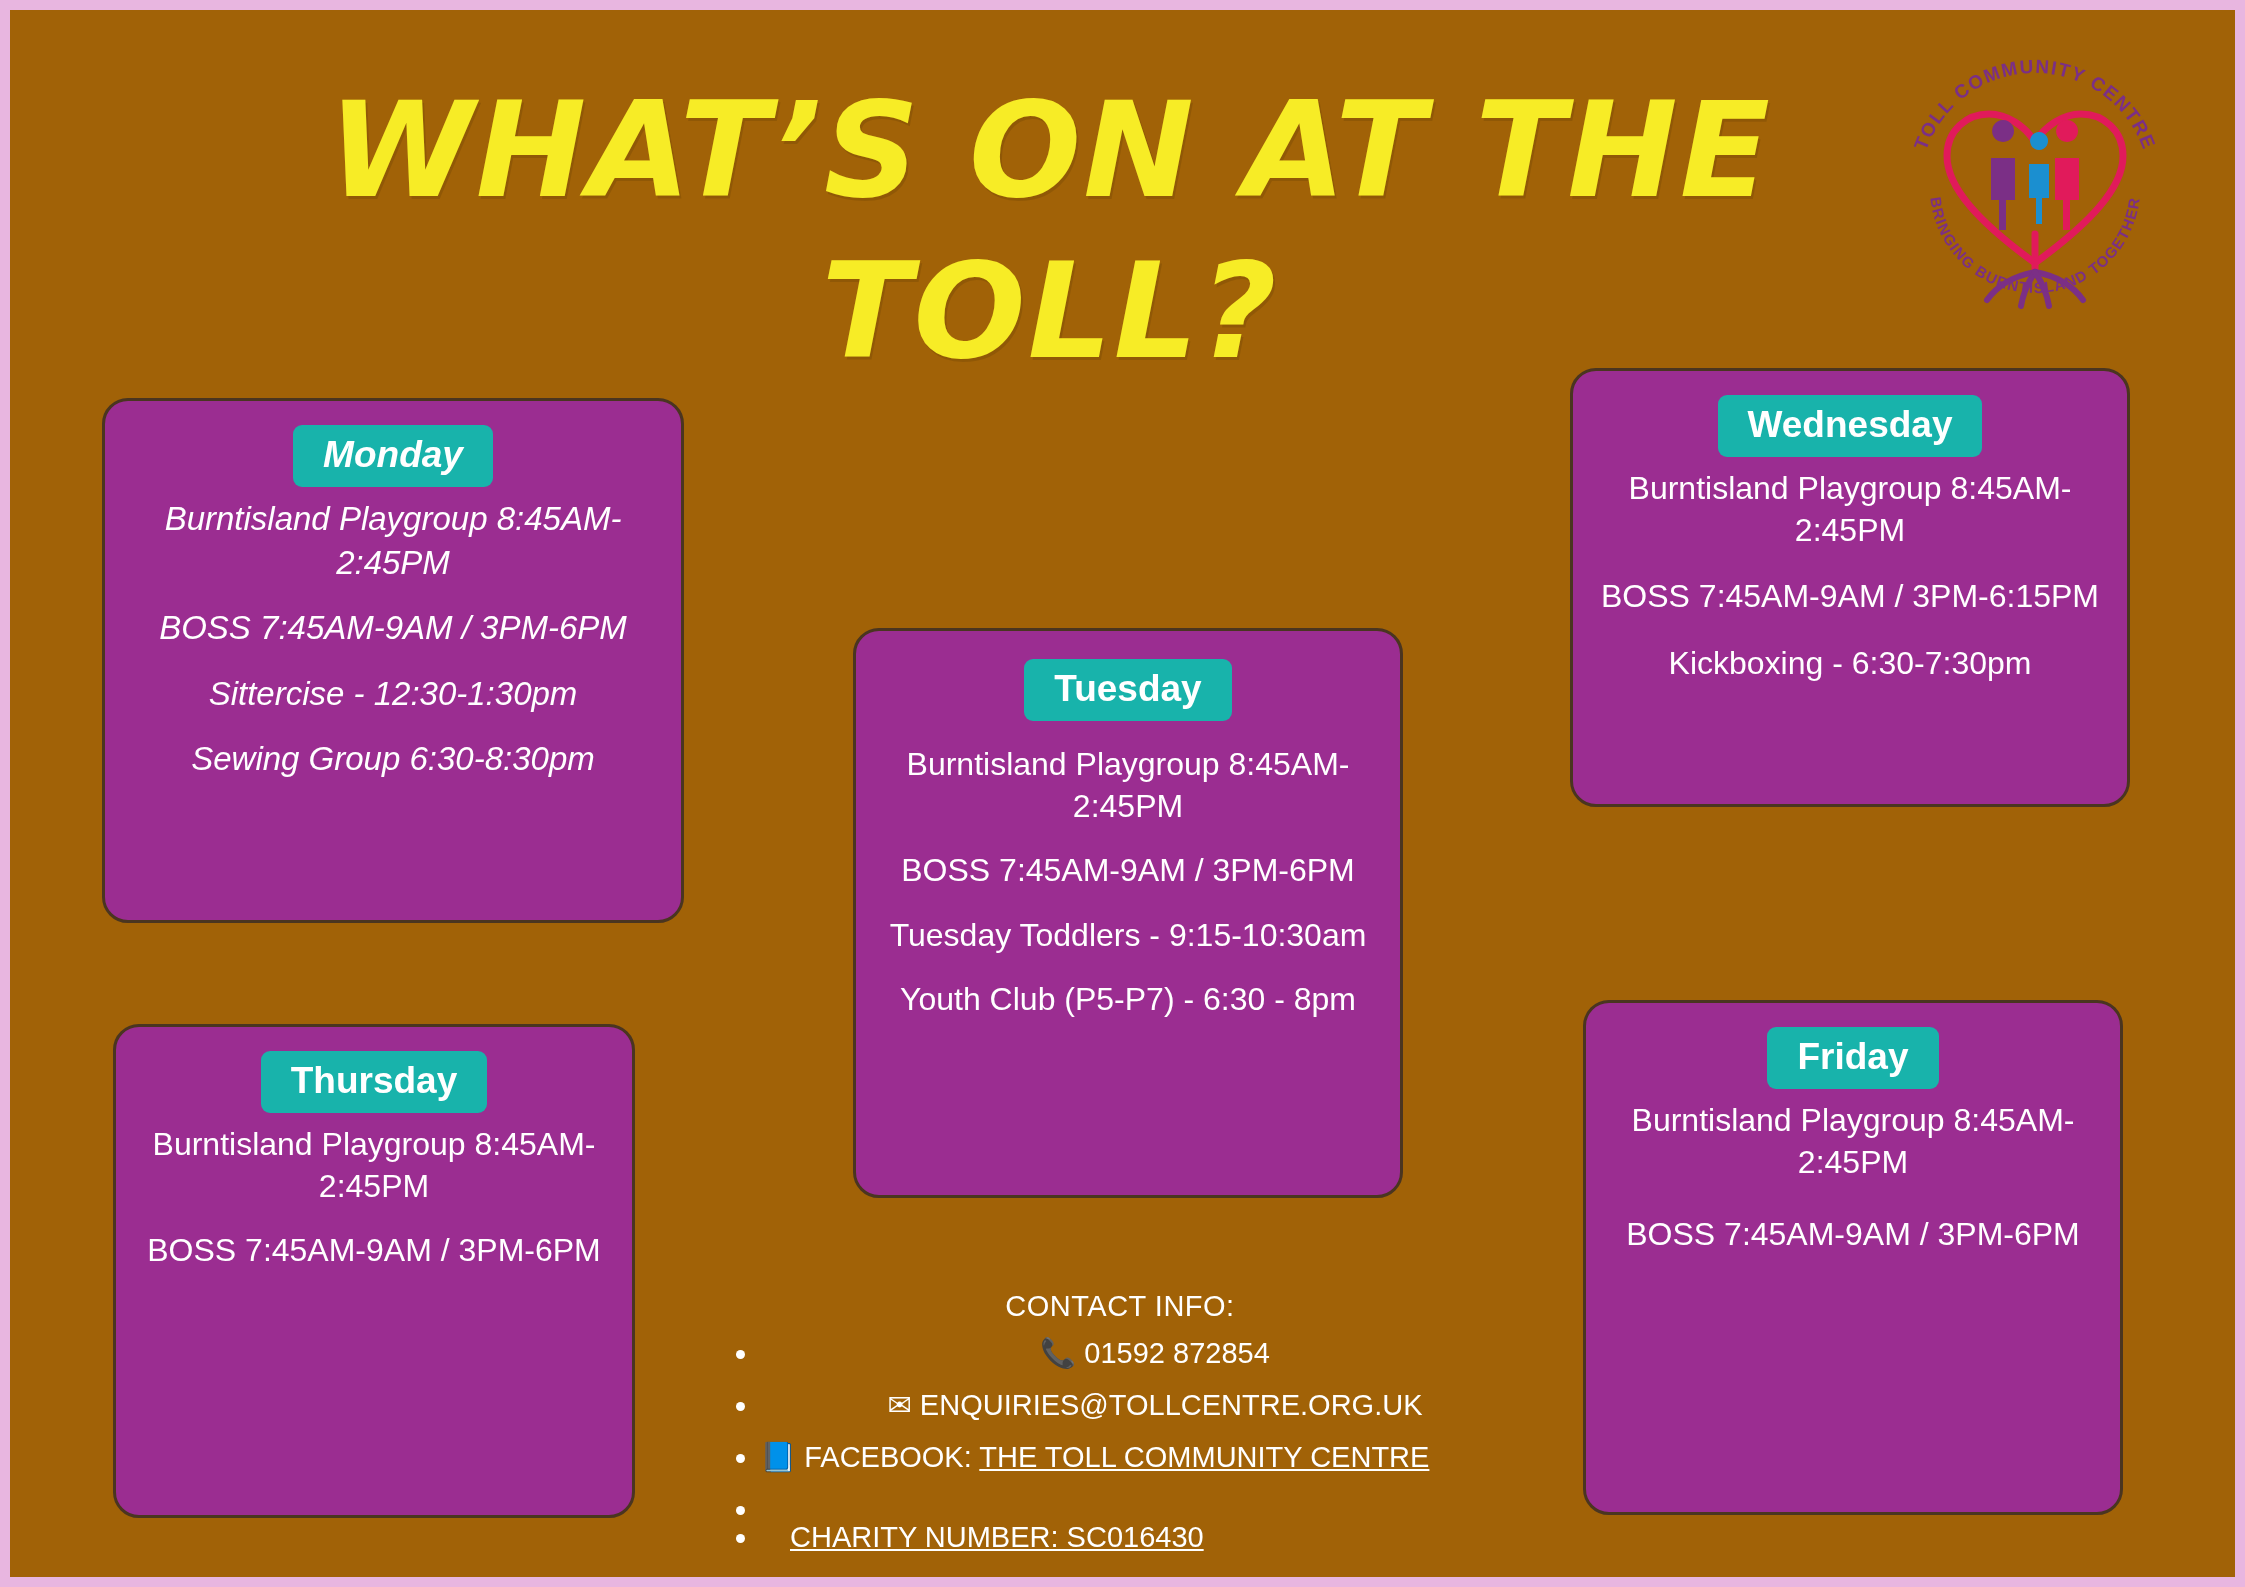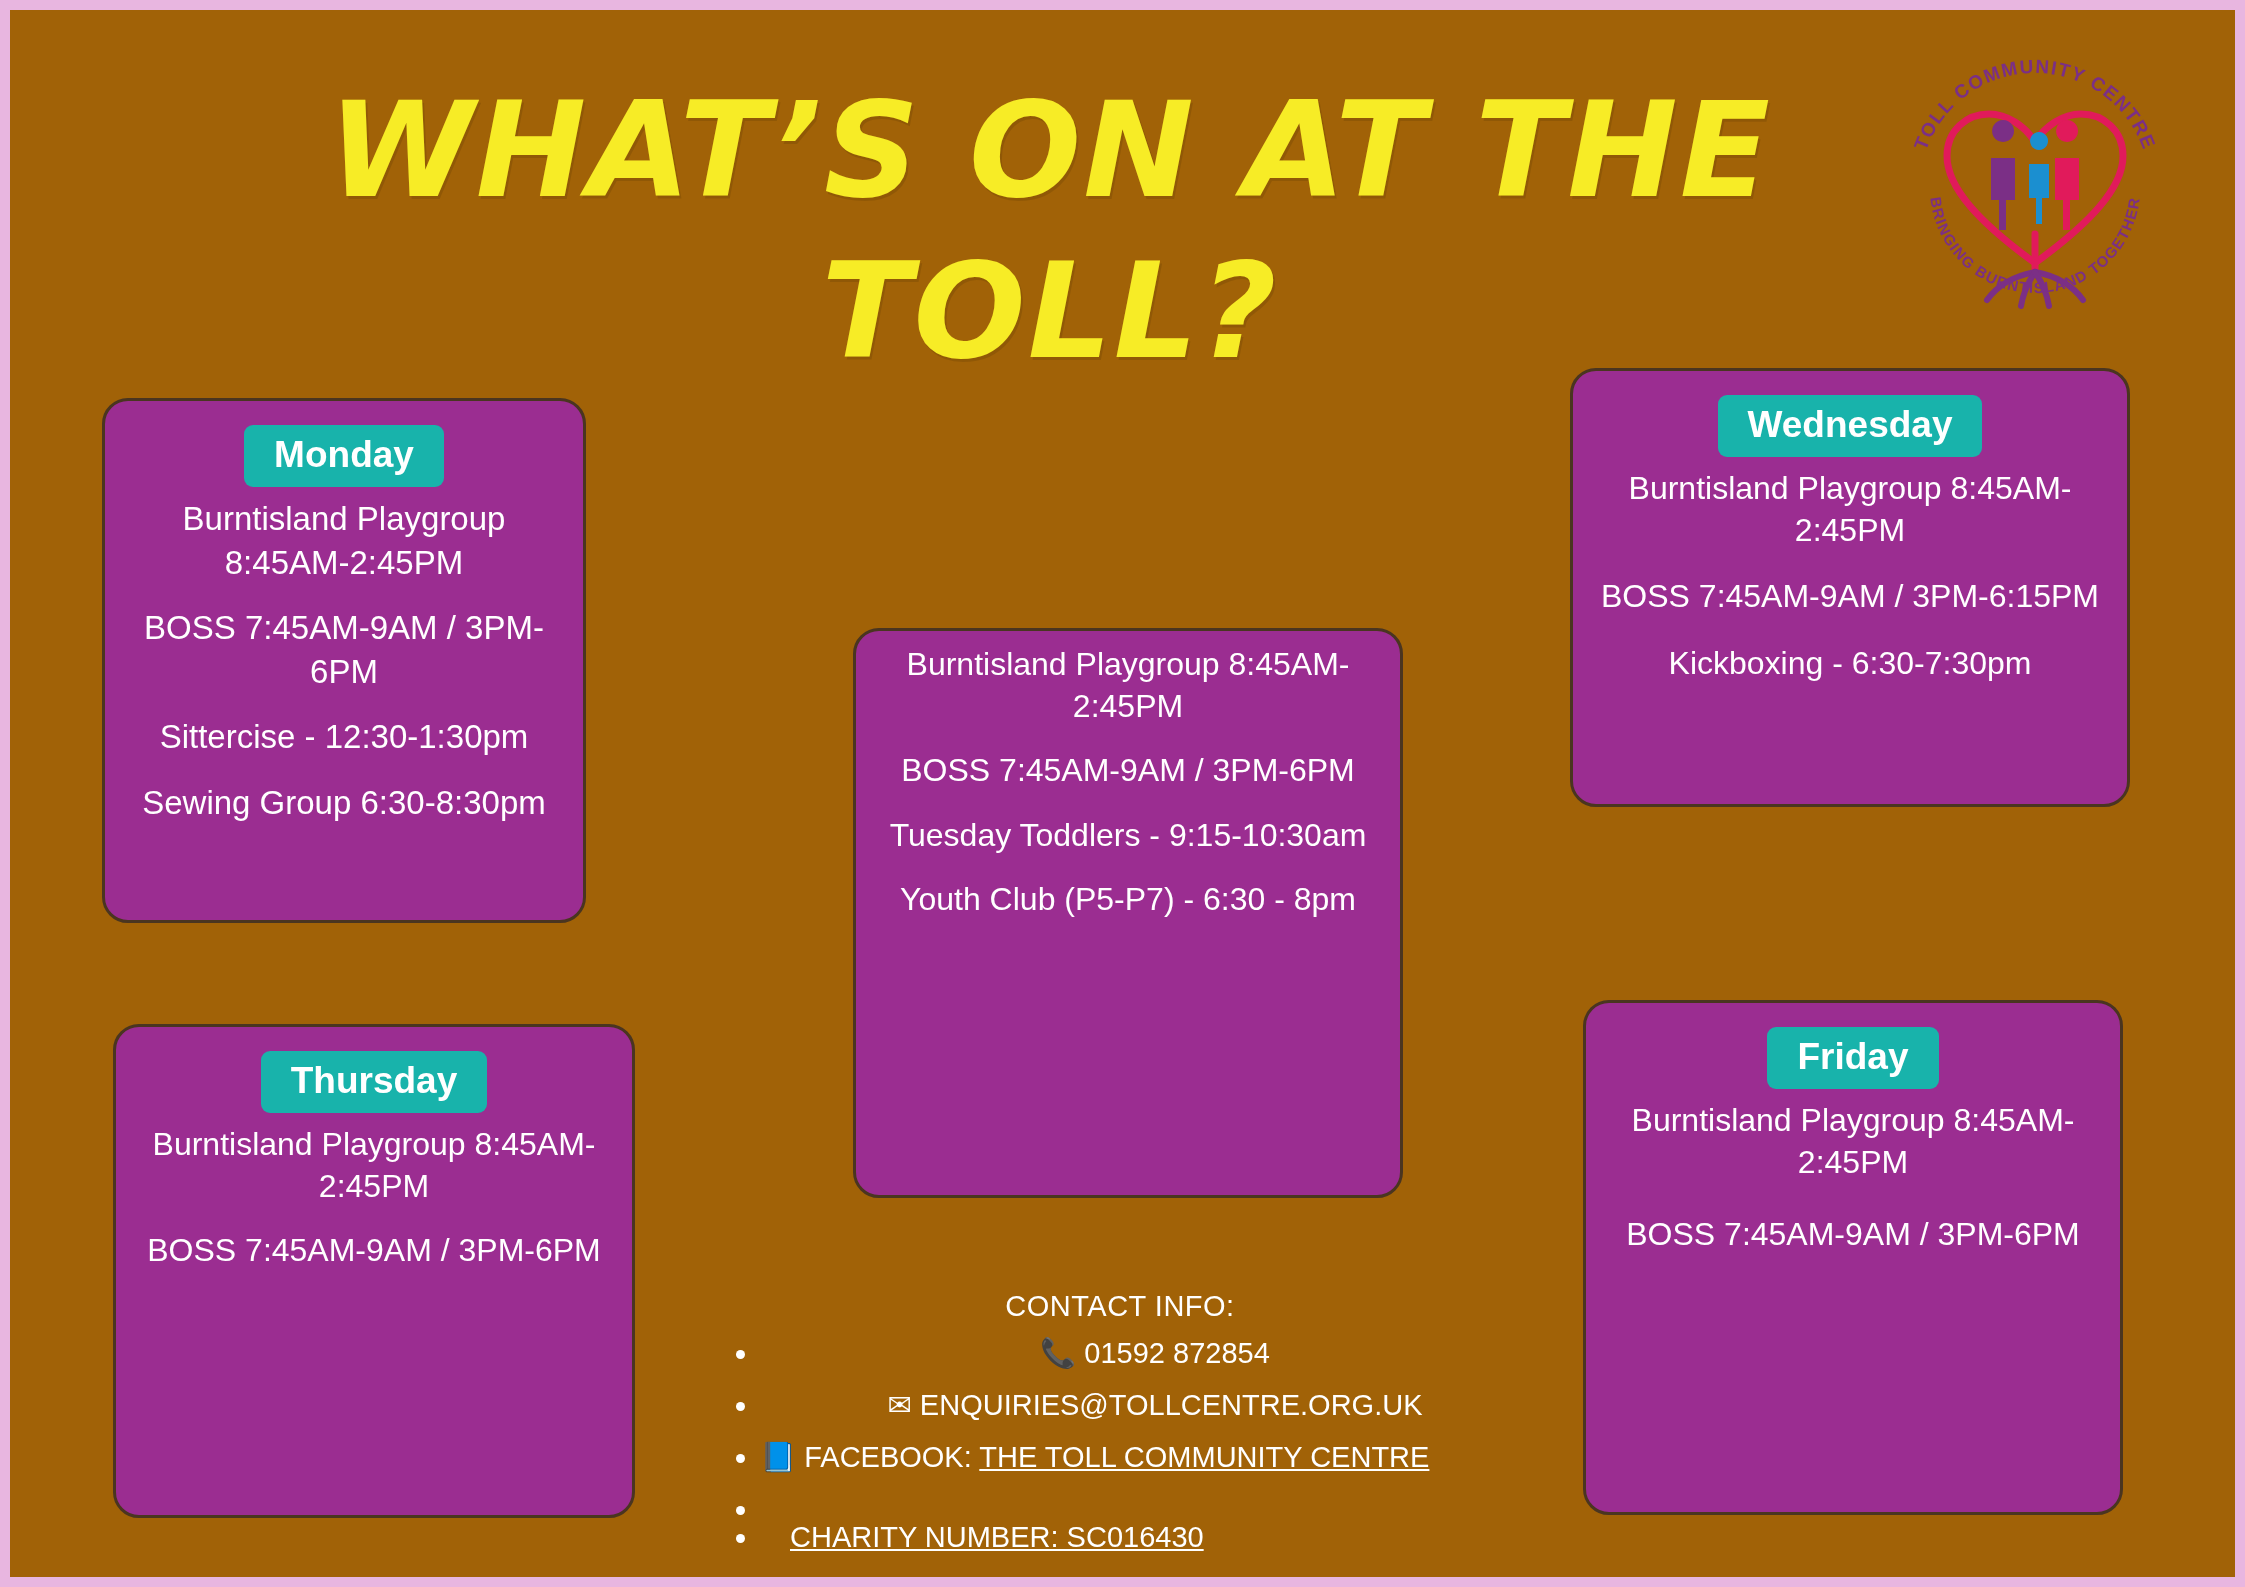--- a/index.html
+++ b/index.html
@@ -89,21 +89,21 @@
     text-align: center;
   }
   .card .events p {
     margin: 0 0 22px 0;
     color: #ffffff;
     font-size: 32px;
     line-height: 1.32;
   }
   .card .events p:last-child { margin-bottom: 0; }
 
-  #card-monday   { left: 92px;  top: 388px;  width: 484px; height: 525px; }
+  #card-monday   { left: 92px;  top: 388px;  width: 582px; height: 525px; font-style: italic; }
   #card-thursday { left: 103px; top: 1014px; width: 522px; height: 494px; }
   #card-tuesday  { left: 843px; top: 618px;  width: 550px; height: 570px; }
   #card-wednesday{ left: 1560px; top: 358px; width: 560px; height: 439px; }
   #card-friday   { left: 1573px; top: 990px; width: 540px; height: 515px; }
 
   #card-monday .events p { font-size: 33px; }
   #card-tuesday .pill-wrap { margin-top: 4px; }
   #card-tuesday .events { padding-top: 12px; }
   #card-wednesday .events p { margin-bottom: 24px; }
   #card-friday .events p { margin-bottom: 30px; }
@@ -197,20 +197,23 @@
     <div class="pill-wrap">
       <span class="day-pill">Thursday</span>
     </div>
     <div class="events">
       <p>Burntisland Playgroup 8:45AM-2:45PM</p>
       <p>BOSS 7:45AM-9AM / 3PM-6PM</p>
     </div>
   </div>
 
   <div class="card" id="card-tuesday">
+    <div class="pill-wrap">
+      <span class="day-pill">Tuesday</span>
+    </div>
     <div class="events">
       <p>Burntisland Playgroup 8:45AM-2:45PM</p>
       <p>BOSS 7:45AM-9AM / 3PM-6PM</p>
       <p>Tuesday Toddlers - 9:15-10:30am</p>
       <p>Youth Club  (P5-P7) - 6:30 - 8pm</p>
     </div>
   </div>
 
   <div class="card" id="card-wednesday">
     <div class="pill-wrap">

